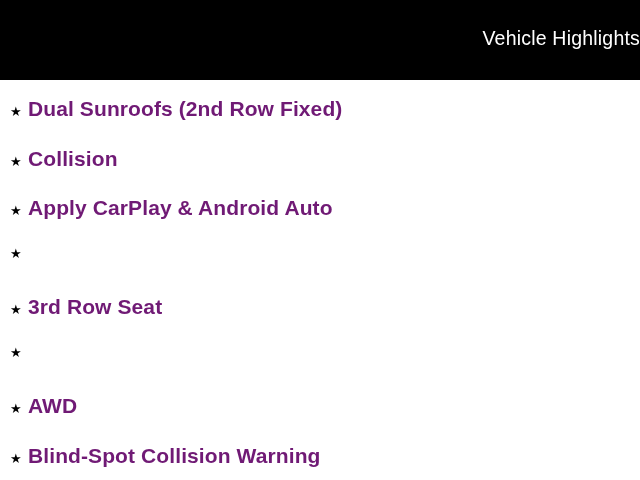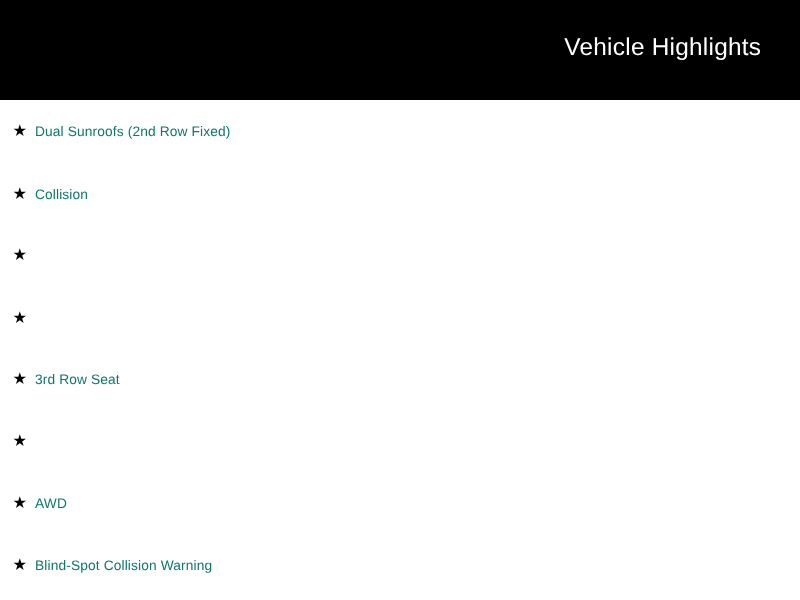--- a/index.html
+++ b/index.html
@@ -21,21 +21,20 @@
   }
   .header-bar {
     position: relative;
     width: 640px;
     height: 80px;
     background: #000000;
     display: flex;
     align-items: center;
     justify-content: flex-end;
     box-sizing: border-box;
-    padding-right: 31px;
   }
   .header-title {
     color: #ffffff;
     font-size: 19.5px;
     font-weight: normal;
     letter-spacing: 0.2px;
     line-height: 1;
     padding-bottom: 2px;
   }
   .highlights {
@@ -52,24 +51,25 @@
   }
   .bullet-star {
     width: 18px;
     flex: 0 0 18px;
     color: #000000;
     font-size: 13px;
     line-height: 1;
     text-align: left;
   }
   .item-label {
-    color: #0f766e;
-    font-size: 11px;
+    color: #701a75;
+    font-size: 21px;
     line-height: 1;
     letter-spacing: 0.1px;
+    font-weight: bold;
   }
   .first-item {
     margin-top: 18px;
   }
 </style>
 </head>
 <body>
 
 <div class="page">
 
@@ -84,20 +84,21 @@
       <span class="item-label">Dual Sunroofs (2nd Row Fixed)</span>
     </li>
 
     <li class="highlight-item">
       <span class="bullet-star">★</span>
       <span class="item-label">Collision</span>
     </li>
 
     <li class="highlight-item">
       <span class="bullet-star">★</span>
+      <span class="item-label">Apply CarPlay &amp; Android Auto</span>
     </li>
 
     <li class="highlight-item">
       <span class="bullet-star">★</span>
     </li>
 
     <li class="highlight-item">
       <span class="bullet-star">★</span>
       <span class="item-label">3rd Row Seat</span>
     </li>

